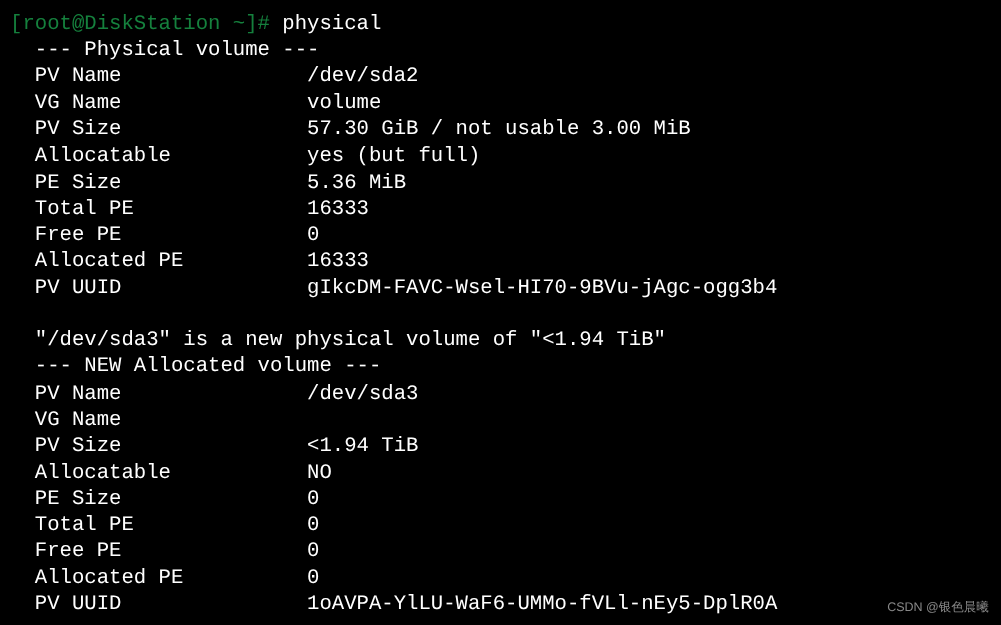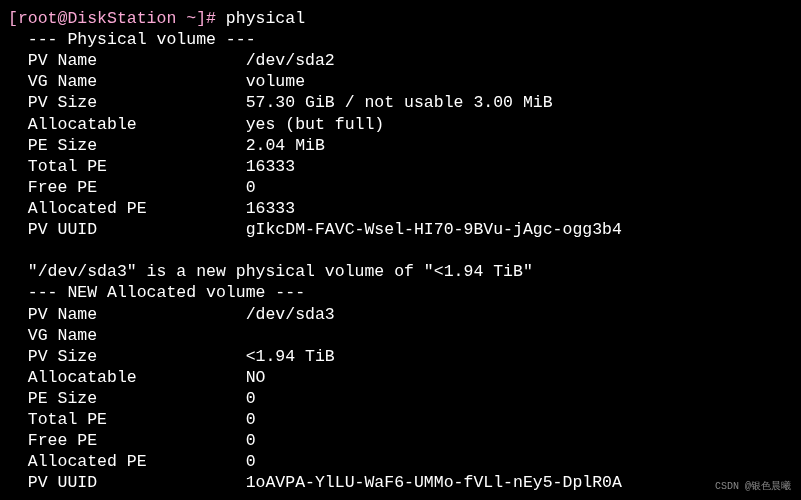--- a/index.html
+++ b/index.html
@@ -10,40 +10,40 @@
     font-family: "Courier New", Consolas, monospace;
     font-size: 16.5px;
     line-height: 1.28;
     width: 801px;
     height: 500px;
     box-sizing: border-box;
     overflow: hidden;
     position: relative;
   }
   .line { white-space: pre; }
-  .prompt-user { color: #f9a8d4; }
+  .prompt-user { color: #15803d; }
   .watermark {
     position: absolute;
     bottom: 6px;
     right: 10px;
     font-size: 10px;
     color: #888;
-    font-family: Liberation Mono, monospace;
+    font-family: Liberation Sans, sans-serif;
   }
 </style>
 </head>
 <body>
 
 <div class="line"><span class="prompt-user">[root@DiskStation ~]# </span><span>physical</span></div>
 <div class="line">  --- Physical volume ---</div>
 <div class="line"><span>  PV Name               </span><span>/dev/sda2</span></div>
 <div class="line"><span>  VG Name               </span><span>volume</span></div>
 <div class="line"><span>  PV Size               </span><span>57.30 GiB / not usable 3.00 MiB</span></div>
 <div class="line"><span>  Allocatable           </span><span>yes (but full)</span></div>
-<div class="line"><span>  PE Size               </span><span>2.04 MiB</span></div>
+<div class="line"><span>  PE Size               </span><span>5.36 MiB</span></div>
 <div class="line"><span>  Total PE              </span><span>16333</span></div>
 <div class="line"><span>  Free PE               </span><span>0</span></div>
 <div class="line"><span>  Allocated PE          </span><span>16333</span></div>
 <div class="line"><span>  PV UUID               </span><span>gIkcDM-FAVC-Wsel-HI70-9BVu-jAgc-ogg3b4</span></div>
 <div class="line"> </div>
 <div class="line">  "/dev/sda3" is a new physical volume of "&lt;1.94 TiB"</div>
 <div class="line">  --- NEW Allocated volume ---</div>
 <div class="line"><span>  PV Name               </span><span>/dev/sda3</span></div>
 <div class="line"><span>  VG Name               </span><span></span></div>
 <div class="line"><span>  PV Size               </span><span>&lt;1.94 TiB</span></div>

